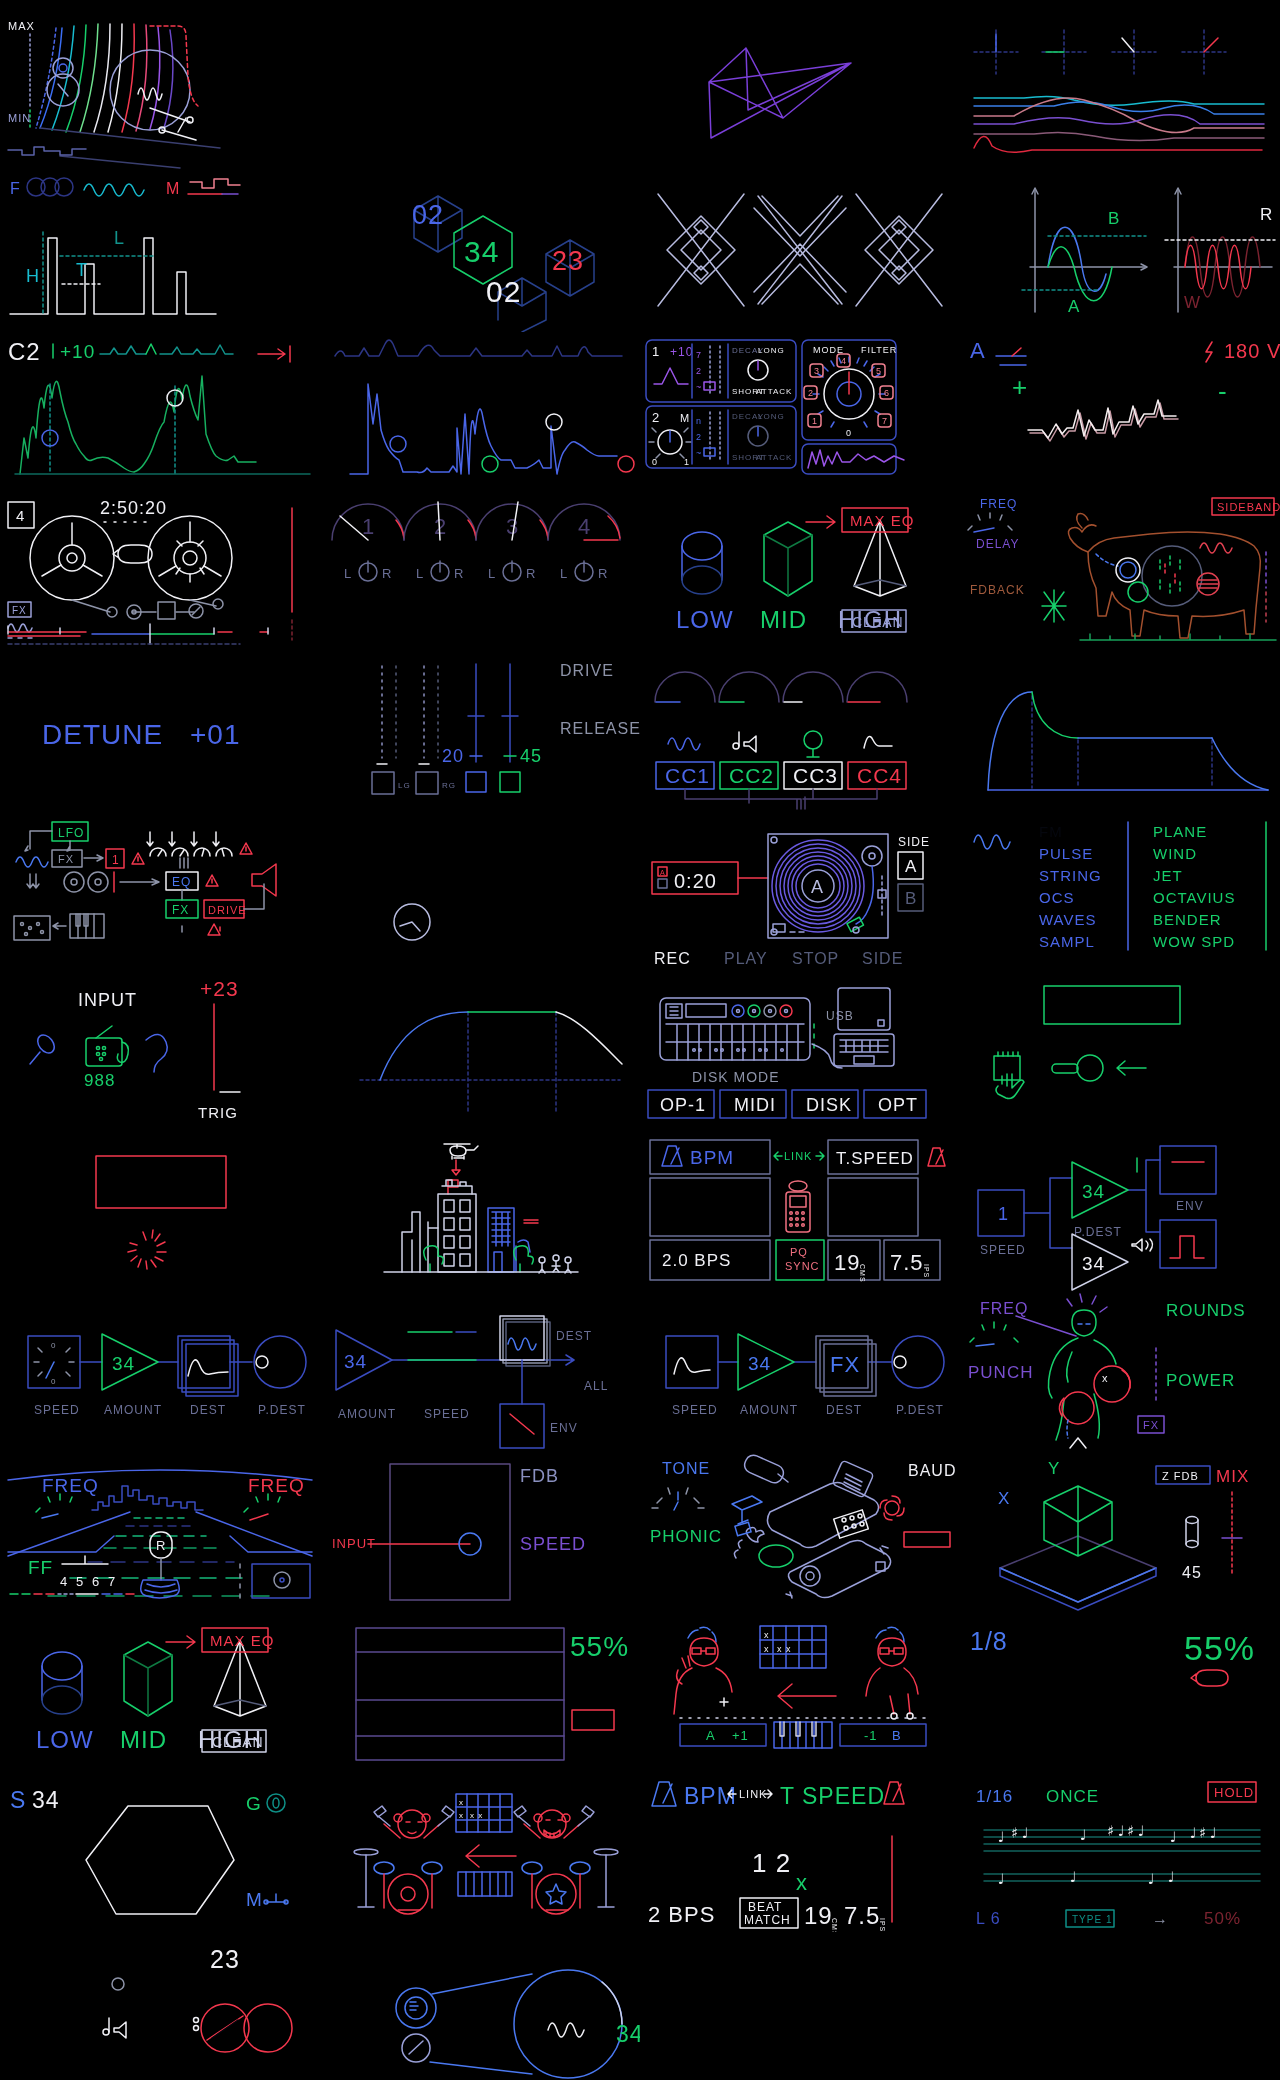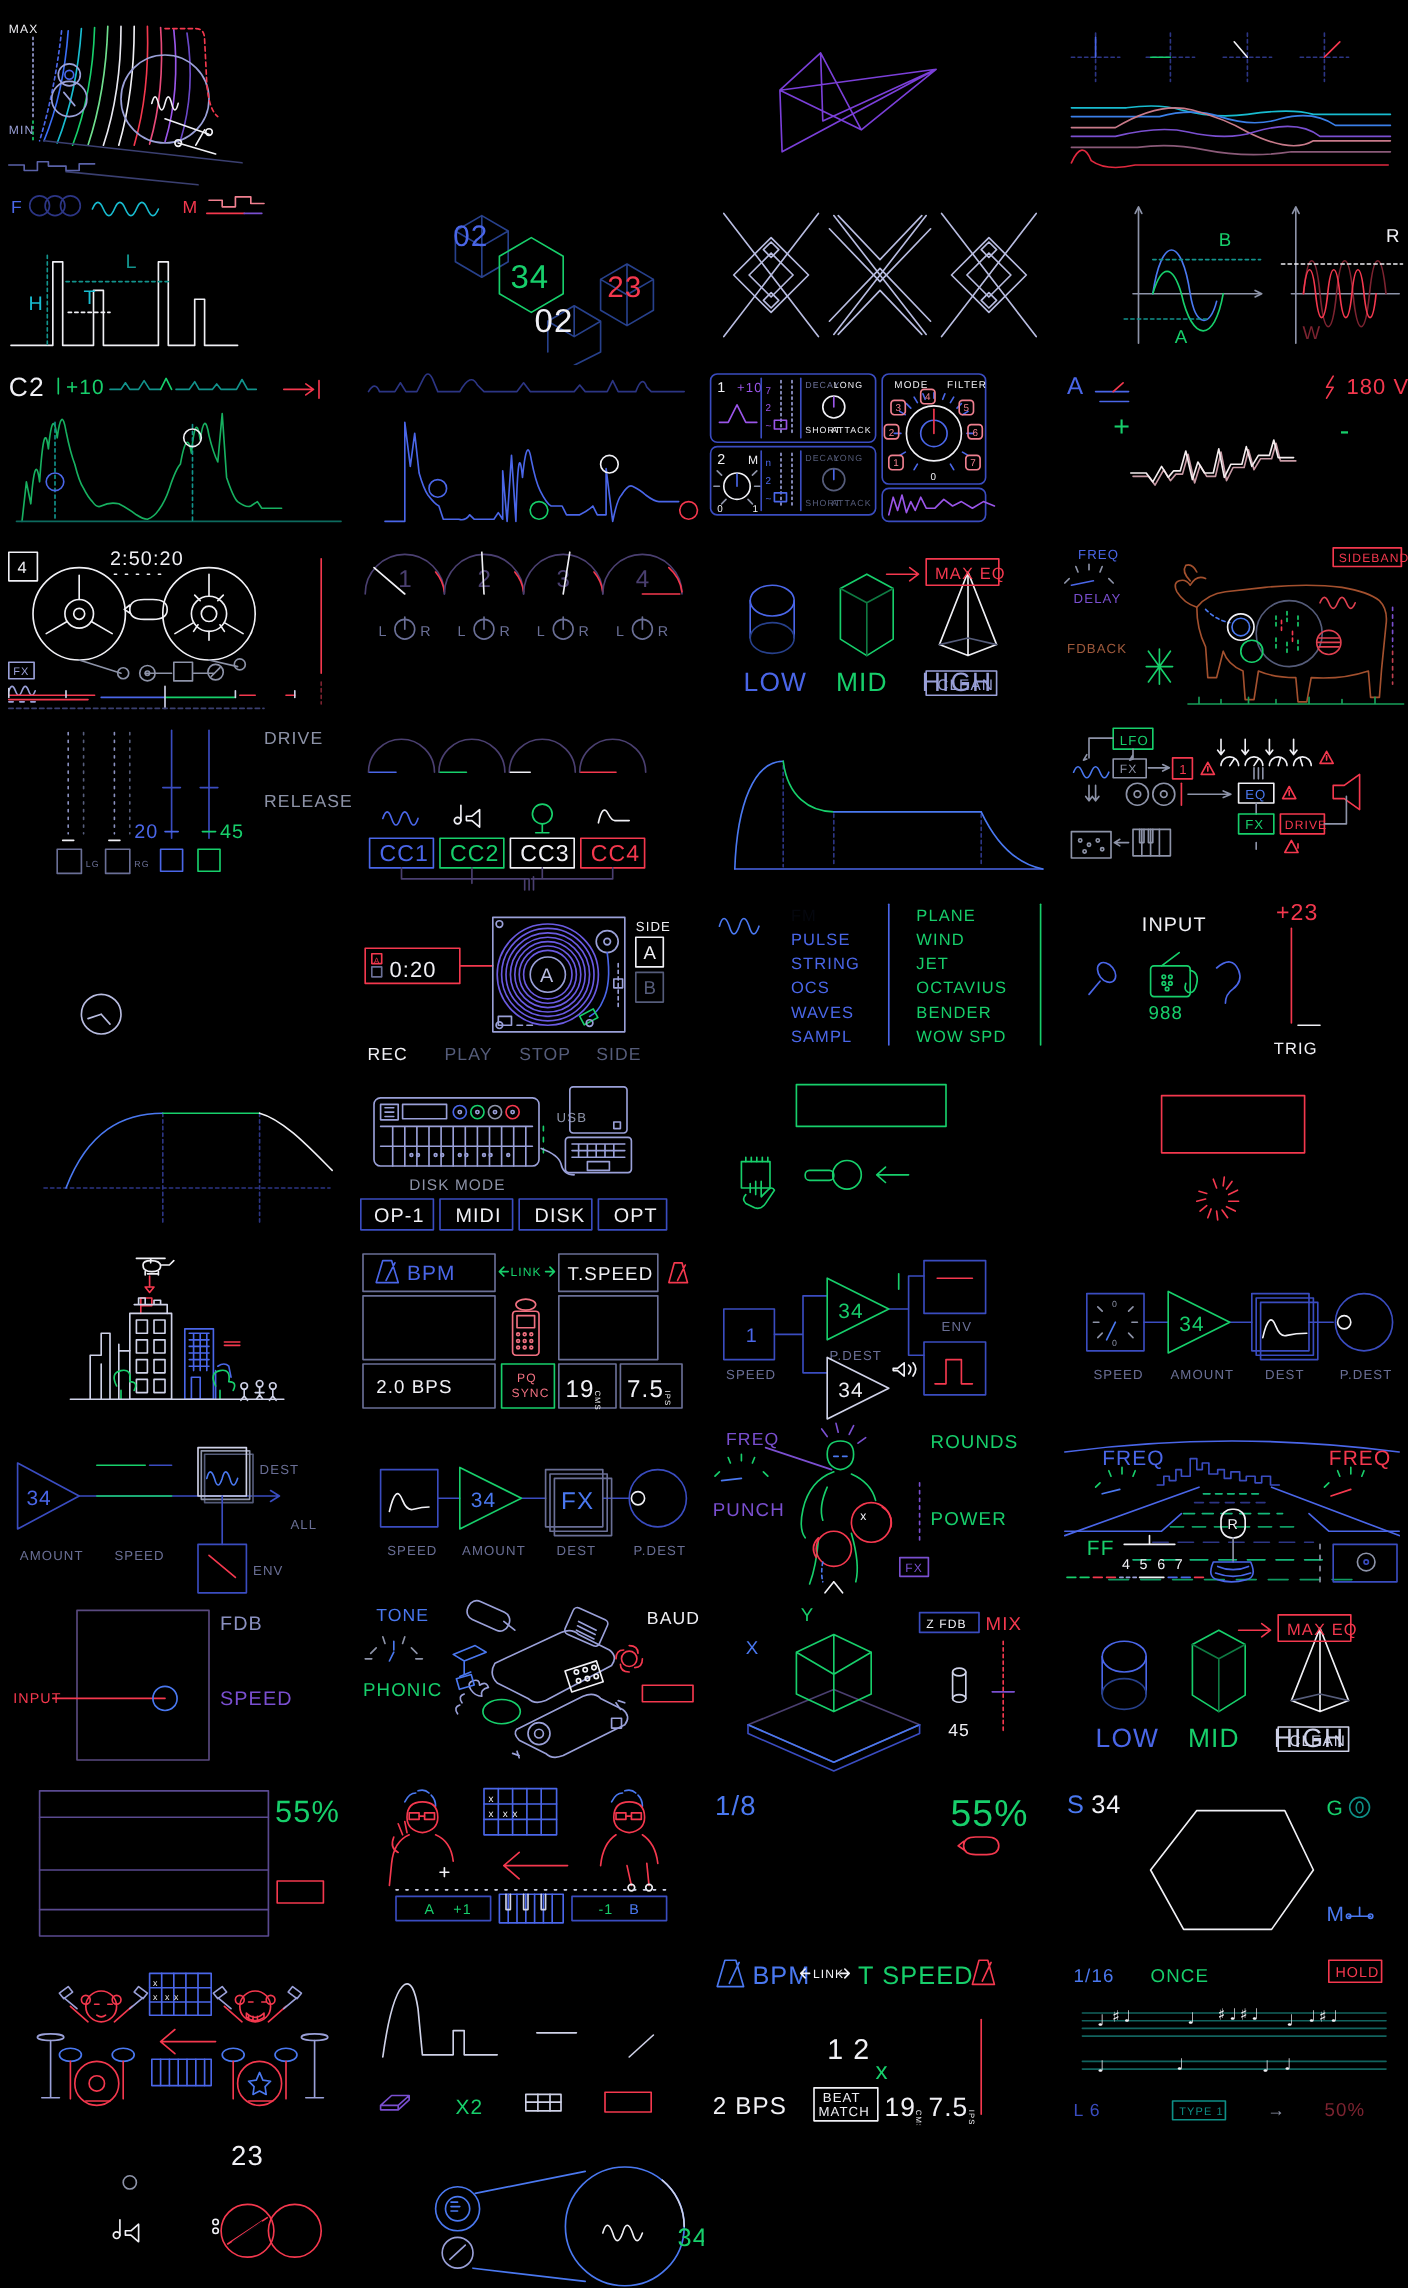--- a/index.html
+++ b/index.html
@@ -513,20 +513,26 @@
     <path d="M240,56 q4,-10 8,0 q4,10 8,0 q4,-10 8,0 q4,10 8,0" stroke="#e04050"></path>
   </g>
   <path d="M120,148 H316 M130,148 v-6 M150,148 v-4 M175,148 v-6 M200,148 v-4 M230,148 v-6 M260,148 v-4 M290,148 v-6" stroke="#17a05a"></path>
   <rect x="252" y="6" width="62" height="17" stroke="#f4384e"></rect>
   <text x="257" y="19" font-size="11" fill="#f4384e">SIDEBAND</text>
   <path d="M306,60 v36" stroke="#7a4fd0" stroke-width="6" stroke-dasharray="3 4"></path>
   <path d="M306,100 v30" stroke="#c04050" stroke-width="6" stroke-dasharray="3 4"></path>
 </svg>
 </div>
 
+<div class="cell">
+<svg viewBox="0 0 320 160">
+  <text x="42" y="92" font-size="28" fill="#4a66e8" letter-spacing="3">DETUNE</text>
+  <text x="190" y="92" font-size="28" fill="#4a66e8" letter-spacing="3">+01</text>
+</svg>
+</div>
 
 <div class="cell">
 <svg viewBox="0 0 320 160">
   <g>
     <line x1="62" y1="14" x2="62" y2="106" stroke="#8a90c0" stroke-width="9" stroke-dasharray="2 5"></line>
     <line x1="76" y1="14" x2="76" y2="106" stroke="#555c7a" stroke-width="9" stroke-dasharray="2 5"></line>
     <line x1="104" y1="14" x2="104" y2="106" stroke="#8a90c0" stroke-width="9" stroke-dasharray="2 5"></line>
     <line x1="118" y1="14" x2="118" y2="106" stroke="#555c7a" stroke-width="9" stroke-dasharray="2 5"></line>
     <path d="M57,112 h10 M99,112 h10" stroke="#f0f0f5" stroke-width="2"></path>
   </g>
@@ -1569,42 +1575,20 @@
     <path d="M196,84 h-48 m11,-11 l-13,11 l13,11"></path>
   </g>
   <g>
     <rect x="138" y="100" width="54" height="24" stroke="#4a66e8"></rect>
     <path d="M146,100 v24 M154,100 v24 M162,100 v24 M170,100 v24 M178,100 v24 M186,100 v24" stroke="#4a66e8" stroke-width="0.9"></path>
     <rect x="162" y="106" width="8" height="10" fill="#f0f0f5" stroke="none"></rect>
   </g>
 </svg>
 </div>
 
-<div class="cell">
-<svg viewBox="0 0 320 160">
-  <defs>
-            <pattern id="dots" width="12" height="12" patternUnits="userSpaceOnUse">
-    <circle cx="2" cy="2" r="0.9" fill="#8d93a8"></circle>
-  </pattern>
-          </defs>
-  <rect x="18" y="14" width="286" height="104" fill="url(#dots)" stroke="none"></rect>
-  <path d="M28,98 q8,-58 20,-66 q8,-4 12,22 l4,42 h28 v-22 h10 v22 h30" stroke="#cfd2e8" stroke-width="1.4"></path>
-  <path d="M168,76 h36" stroke="#cfd2e8" stroke-width="1.4"></path>
-  <path d="M252,98 l22,-20" stroke="#cfd2e8" stroke-width="1.4"></path>
-  <g stroke="#7a4fd0">
-    <path d="M26,142 l10,-9 h16 l-10,9 z M26,142 v4 l16,0 v-4 M42,146 l10,-9 v-4"></path>
-  </g>
-  <text x="94" y="150" font-size="19" fill="#17cf6b">X2</text>
-  <g stroke="#cfd2e8">
-    <rect x="158" y="132" width="32" height="15"></rect>
-    <path d="M158,139 h32 M169,132 v15 M180,132 v15"></path>
-  </g>
-  <rect x="230" y="130" width="42" height="18" stroke="#f4384e" stroke-width="1.8"></rect>
-</svg>
-</div>
 
 <div class="cell">
 <svg viewBox="0 0 320 160">
   <g stroke="#4a78f0">
     <path d="M12,34 l7,-24 h10 l7,24 z M23,31 l9,-19"></path>
   </g>
   <text x="44" y="32" font-size="23" fill="#4a78f0">BPM</text>
   <g stroke="#f0f0f5">
     <path d="M96,22 h-8 m0,0 l4,-4 m-4,4 l4,4 M124,22 h8 m0,0 l-4,-4 m4,4 l-4,4"></path>
   </g>

